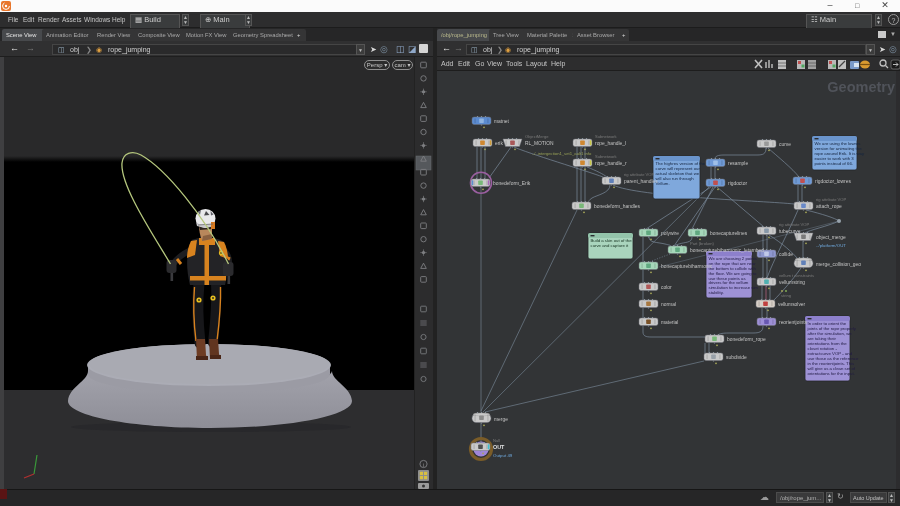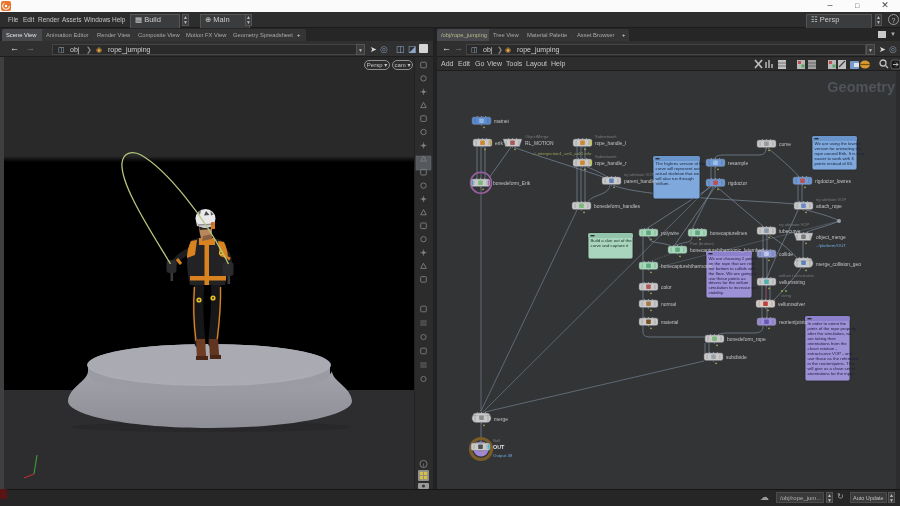--- a/index.html
+++ b/index.html
@@ -50,21 +50,21 @@
 <div class="mtxt" style="left:23px;top:12px;">Edit</div>
 <div class="mtxt" style="left:38px;top:12px;">Render</div>
 <div class="mtxt" style="left:62px;top:12px;">Assets</div>
 <div class="mtxt" style="left:84px;top:12px;">Windows</div>
 <div class="mtxt" style="left:112px;top:12px;">Help</div>
 <div class="combo" style="left:130px;top:14px;width:50px;">▦ Build</div>
 <div class="spin" style="left:182px;top:14px;">▲<br>▼</div>
 <div class="combo" style="left:200px;top:14px;width:50px;">⊕ Main</div>
 <div class="spin" style="left:245px;top:14px;">▲<br>▼</div>
 
-<div class="combo" style="left:806px;top:14px;width:66px;">☷ Persp</div>
+<div class="combo" style="left:806px;top:14px;width:66px;">☷ Main</div>
 <div class="spin" style="left:875px;top:14px;">▲<br>▼</div>
 <div class="abs" style="left:888px;top:14px;width:11px;height:11px;border:1px solid #999;border-radius:50%;color:#bbb;font-size:7px;line-height:11px;text-align:center;">?</div>
 
 <div class="abs tabrow" style="left:0;top:28px;width:433px;"></div>
 <div class="tab act" style="left:2px;">Scene View <span class="x">✕</span></div>
 <div class="tab" style="left:42px;">Animation Editor <span class="x">✕</span></div>
 <div class="tab" style="left:93px;">Render View <span class="x">✕</span></div>
 <div class="tab" style="left:134px;">Composite View <span class="x">✕</span></div>
 <div class="tab" style="left:182px;">Motion FX View <span class="x">✕</span></div>
 <div class="tab" style="left:229px;">Geometry Spreadsheet <span class="x">✕</span></div>

